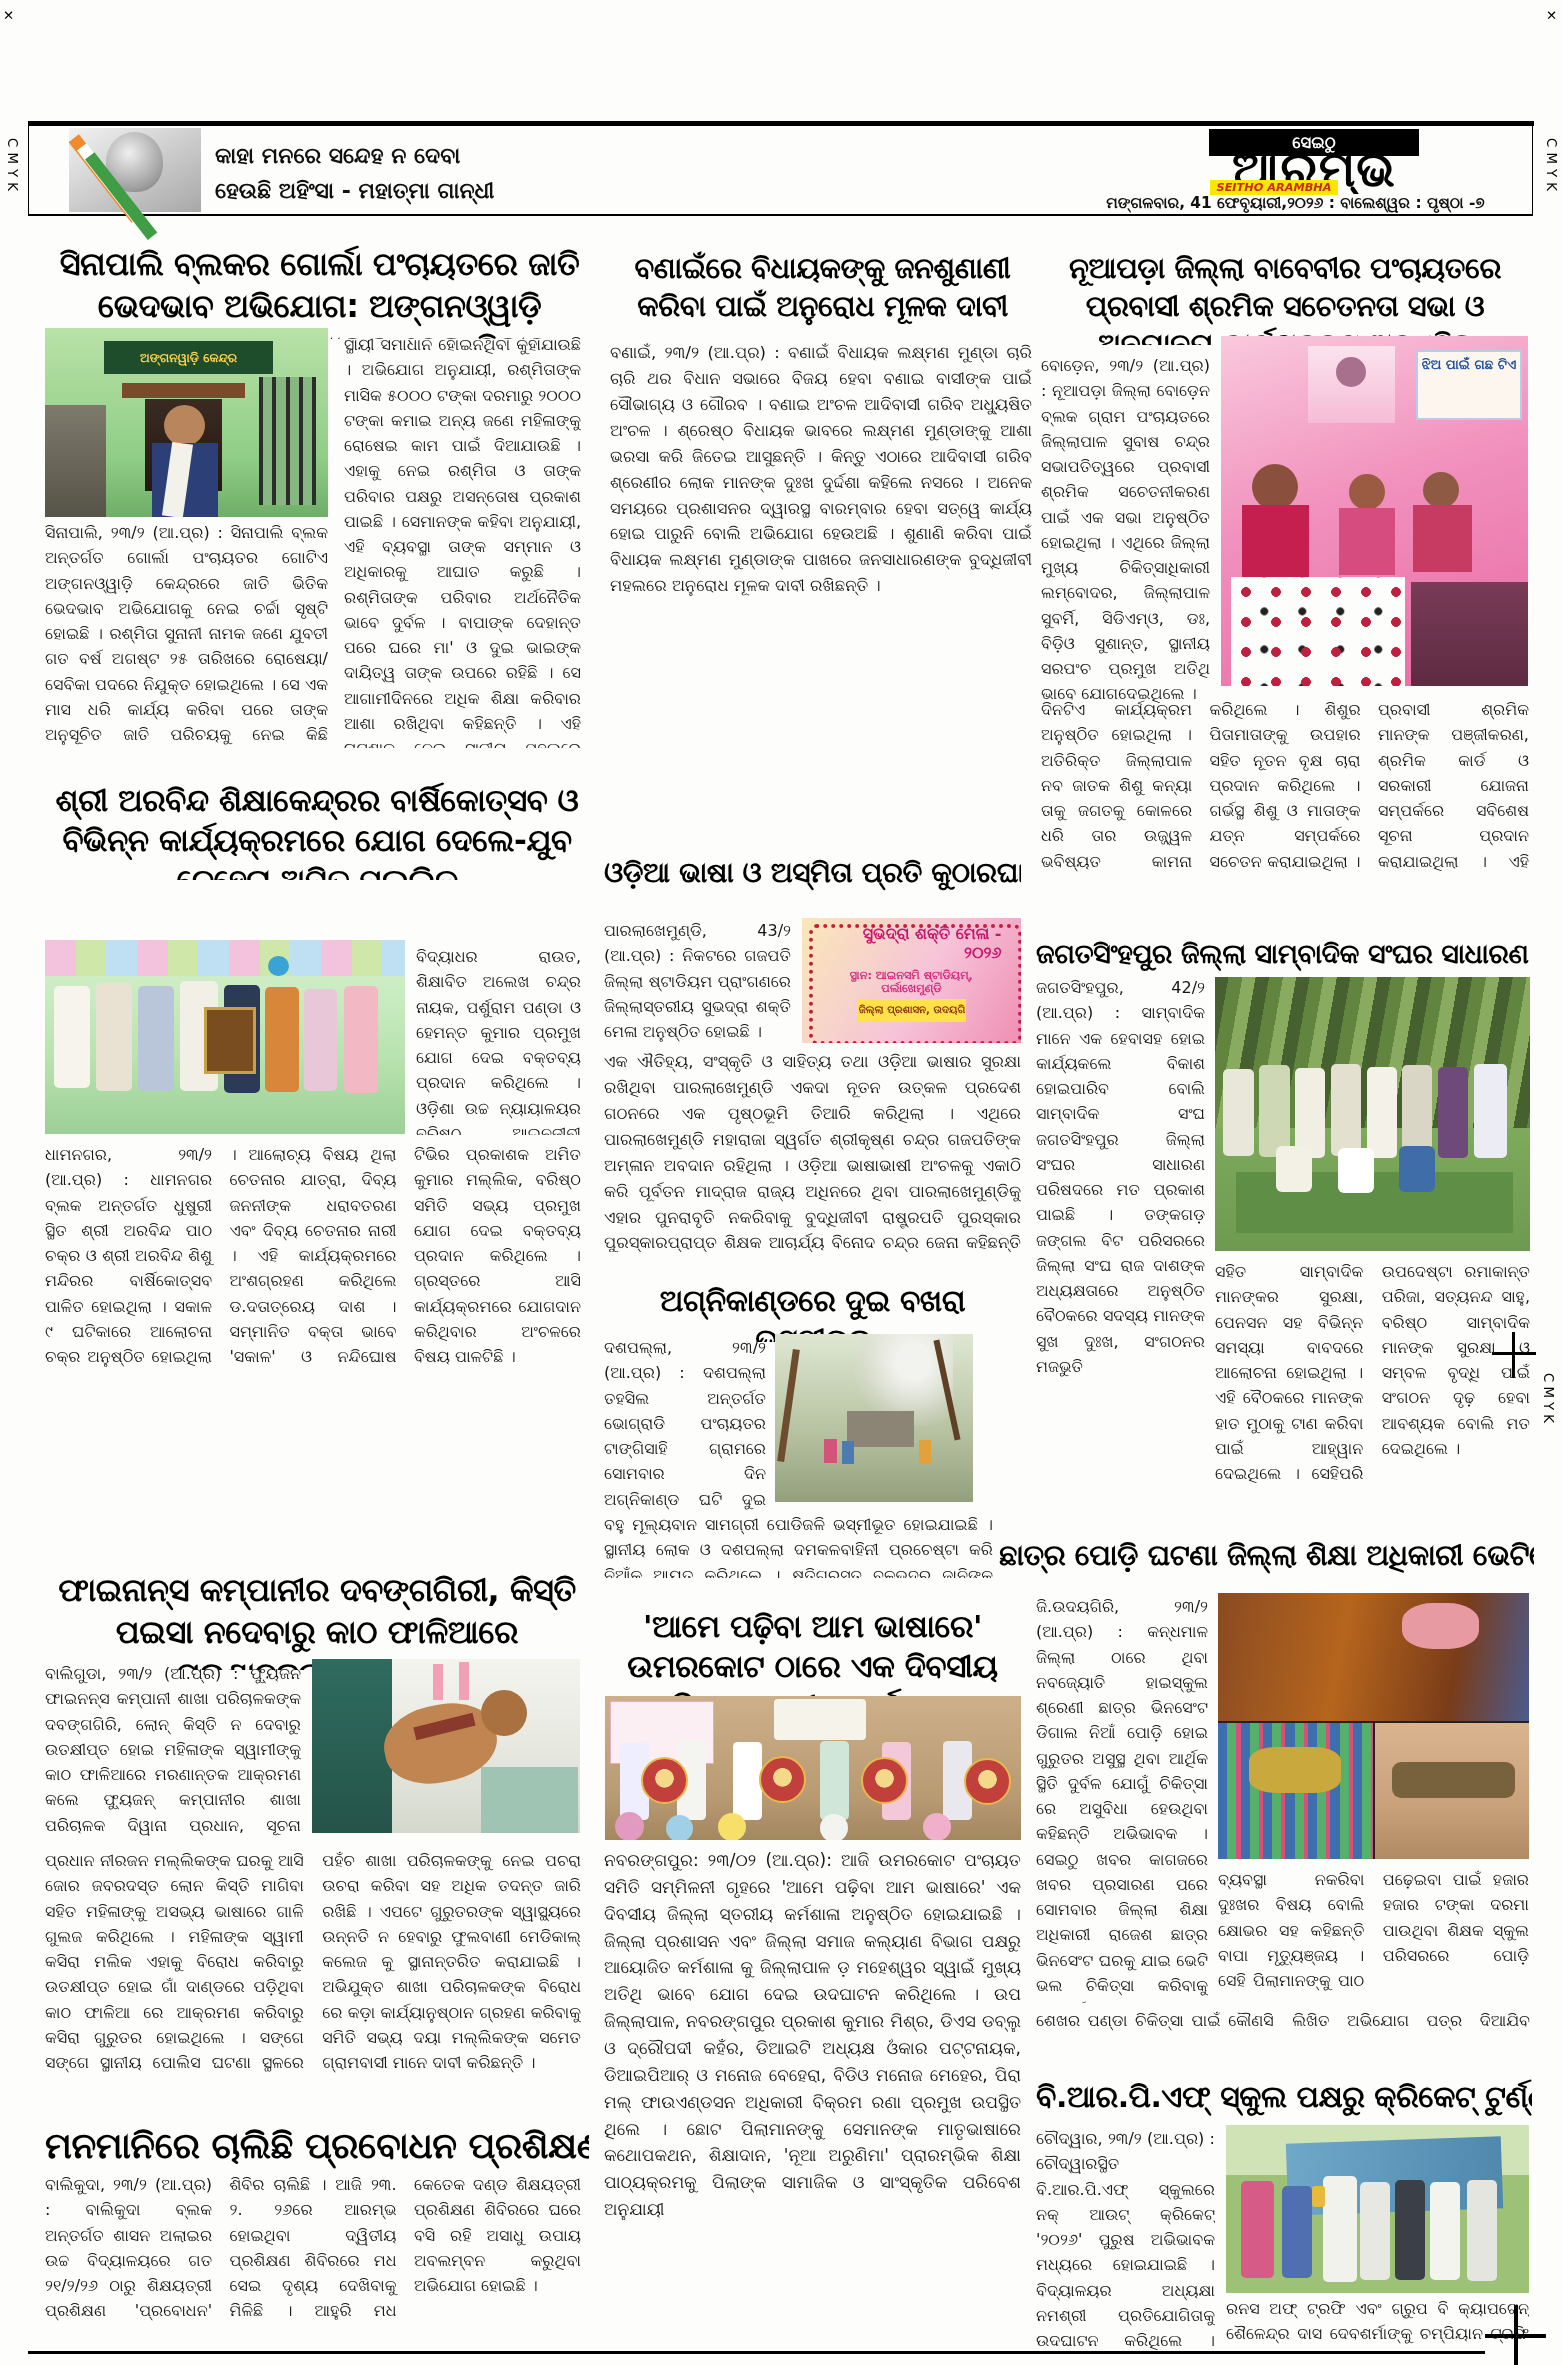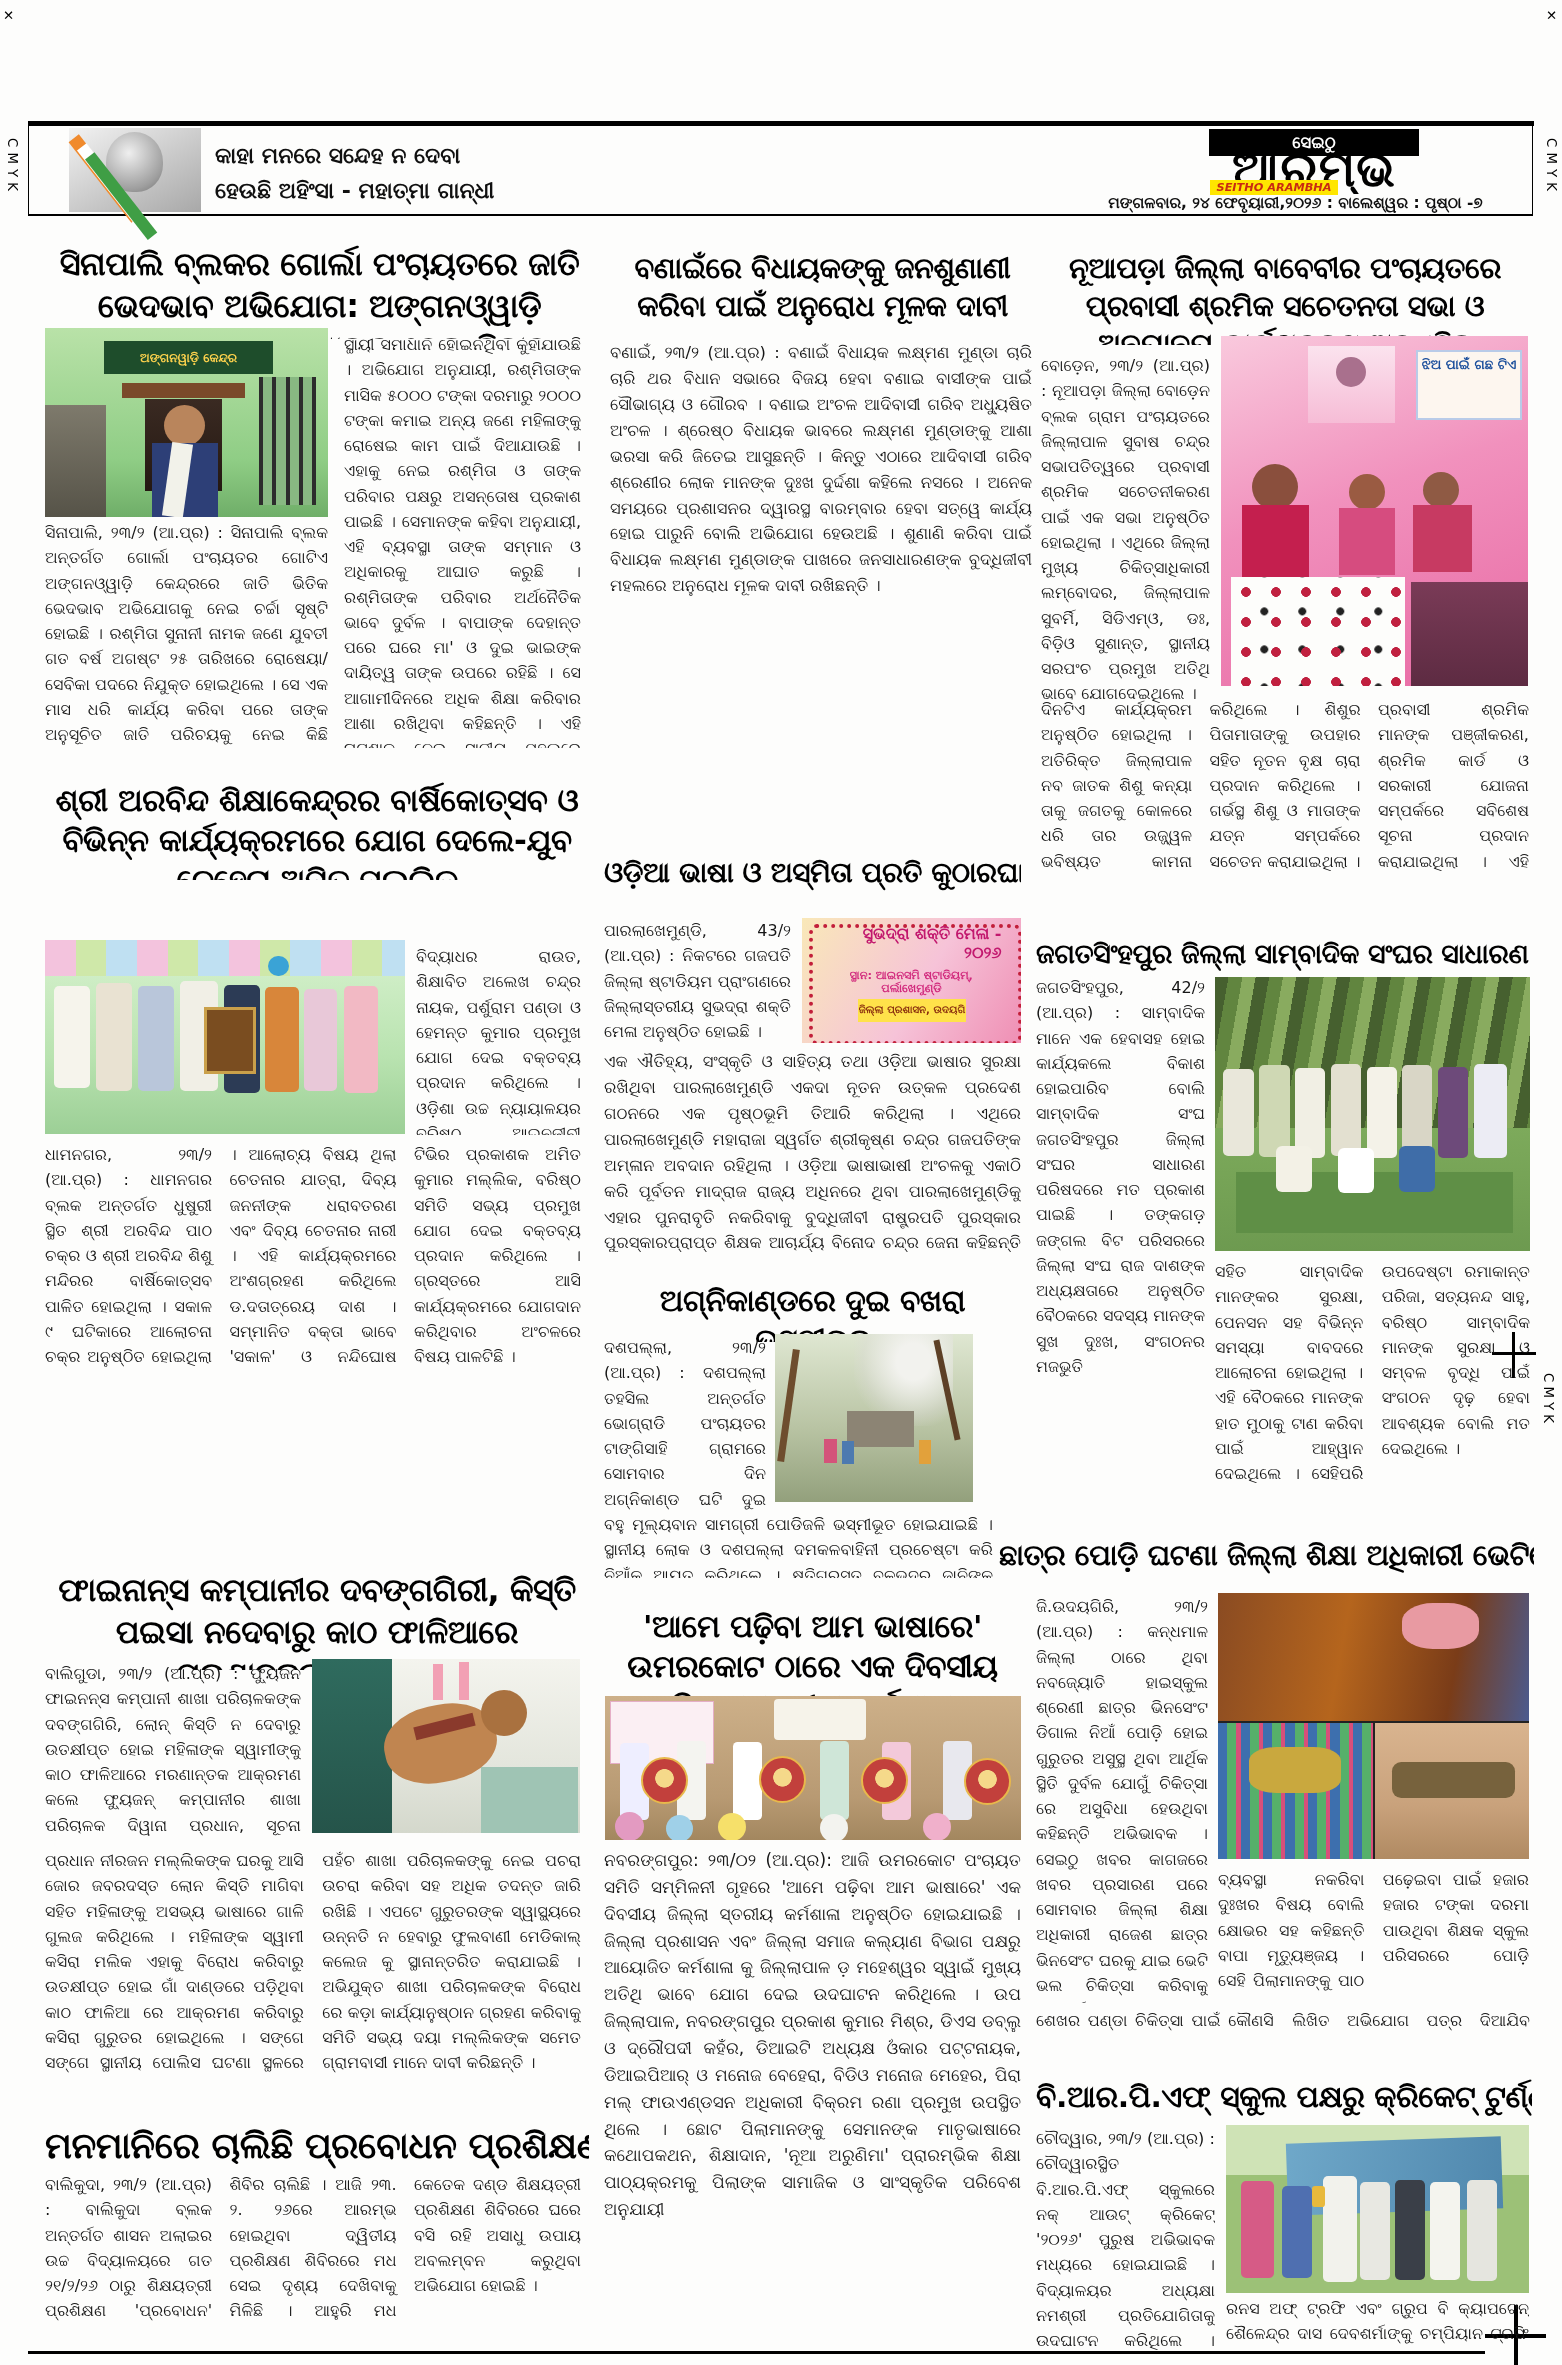--- a/index.html
+++ b/index.html
@@ -38,21 +38,21 @@
     <div class="abs" style="left:-15.4px;top:44px;width:102px;height:13.3px;background:#f08a2d;transform:rotate(52deg);"></div>
     <div class="abs" style="left:-7.2px;top:53px;width:102px;height:12.3px;background:#ffffff;transform:rotate(52deg);"></div>
     <div class="abs" style="left:1px;top:62px;width:102px;height:12.3px;background:#3f9e45;transform:rotate(52deg);"></div>
   </div>
   <div class="abs" style="left:215px;top:143px;width:502px;font-size:22px;font-weight:800;">କାହା ମନରେ ସନ୍ଦେହ ନ ଦେବା</div>
   <div class="abs" style="left:215px;top:178px;width:502px;font-size:22px;font-weight:800;">ହେଉଛି ଅହିଂସା - ମହାତ୍ମା ଗାନ୍ଧୀ</div>
 
   <div class="abs" style="left:1209px;top:129px;width:210px;height:27px;background:#000;color:#fff;font-size:16.4px;font-weight:700;display:flex;align-items:center;justify-content:center;">ସେଇଠୁ</div>
   <div class="abs" style="left:1158px;top:145px;width:312px;height:49px;font-size:49px;font-weight:900;text-align:center;letter-spacing:1px;line-height:1.0;color:#000;overflow:hidden;">ଆରମ୍ଭ</div>
   <div class="abs" style="left:1210px;top:180px;width:128px;height:15.4px;background:#ffe600;color:#c92a12;font-size:11.3px;font-style:italic;font-weight:800;display:flex;align-items:center;justify-content:center;">SEITHO ARAMBHA</div>
-  <div class="abs" style="left:1065px;top:194px;width:461px;font-size:15.4px;font-weight:700;text-align:center;">ମଙ୍ଗଳବାର, ୨୪ ଫେବୃୟାରୀ,୨୦୨୬ : ବାଲେଶ୍ୱର : ପୃଷ୍ଠା -୭</div>
+  <div class="abs" style="left:1065px;top:194px;width:461px;font-size:15.4px;font-weight:700;text-align:center;">ମଙ୍ଗଳବାର, 41 ଫେବୃୟାରୀ,୨୦୨୬ : ବାଲେଶ୍ୱର : ପୃଷ୍ଠା -୭</div>
 
   <section>
     <h1 class="abs hl" style="left:45px;top:223px;width:549px;height:95px;font-size:32px;">ସିନାପାଲି ବ୍ଲକର ଗୋର୍ଲା ପଂଚାୟତରେ ଜାତି ଭେଦଭାବ ଅଭିଯୋଗ: ଅଙ୍ଗନଓ୍ୱାଡ଼ି କେନ୍ଦ୍ରରେ ରୋଷେୟାଙ୍କୁ ନେଇ ବିବାଦ</h1>
     <div class="abs photo" style="left:45px;top:328px;width:283px;height:189px;background:linear-gradient(#b9e2a8,#8fcd85 70%,#6fae68);">
       <div class="abs" style="left:59px;top:13.3px;width:169px;height:33px;background:#1e4d2b;color:#ffd34d;font-size:12.3px;font-weight:700;display:flex;align-items:center;justify-content:center;">ଅଙ୍ଗନୱାଡ଼ି କେନ୍ଦ୍ର</div>
       <div class="abs" style="left:77px;top:55px;width:123px;height:15.4px;background:#7a4a2a;"></div>
       <div class="abs" style="left:100px;top:71px;width:77px;height:92px;background:linear-gradient(#3a2a22,#241812);"></div>
       <div class="abs" style="left:214px;top:49px;width:57px;height:128px;background:repeating-linear-gradient(90deg,#2c2c2c 0 4.1px,#88b882 4.1px 13.3px);"></div>
       <div class="abs" style="left:119px;top:77px;width:41px;height:41px;border-radius:50%;background:#b9855c;"></div>
       <div class="abs" style="left:107px;top:115px;width:66px;height:74px;background:#2d3f77;"></div>

